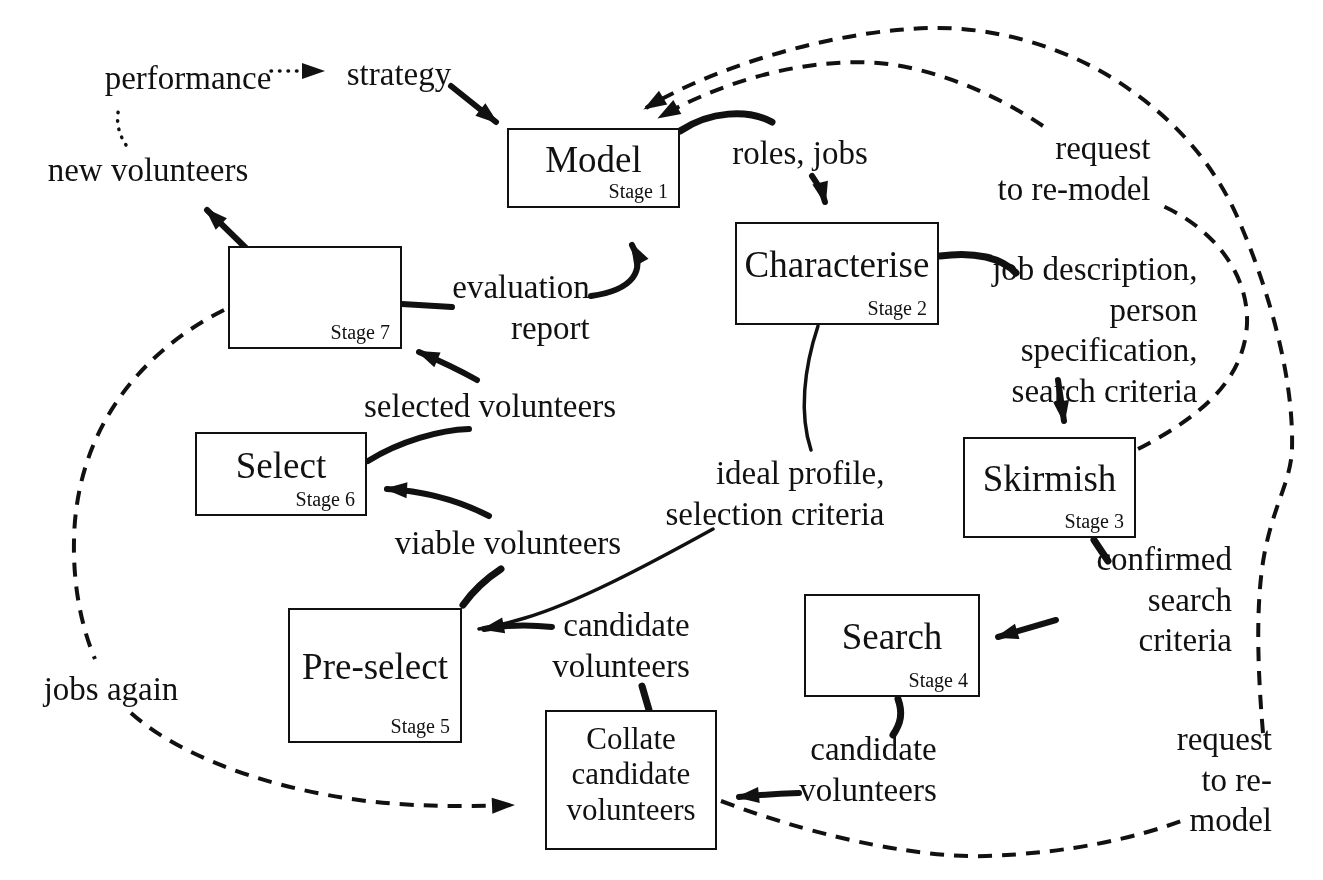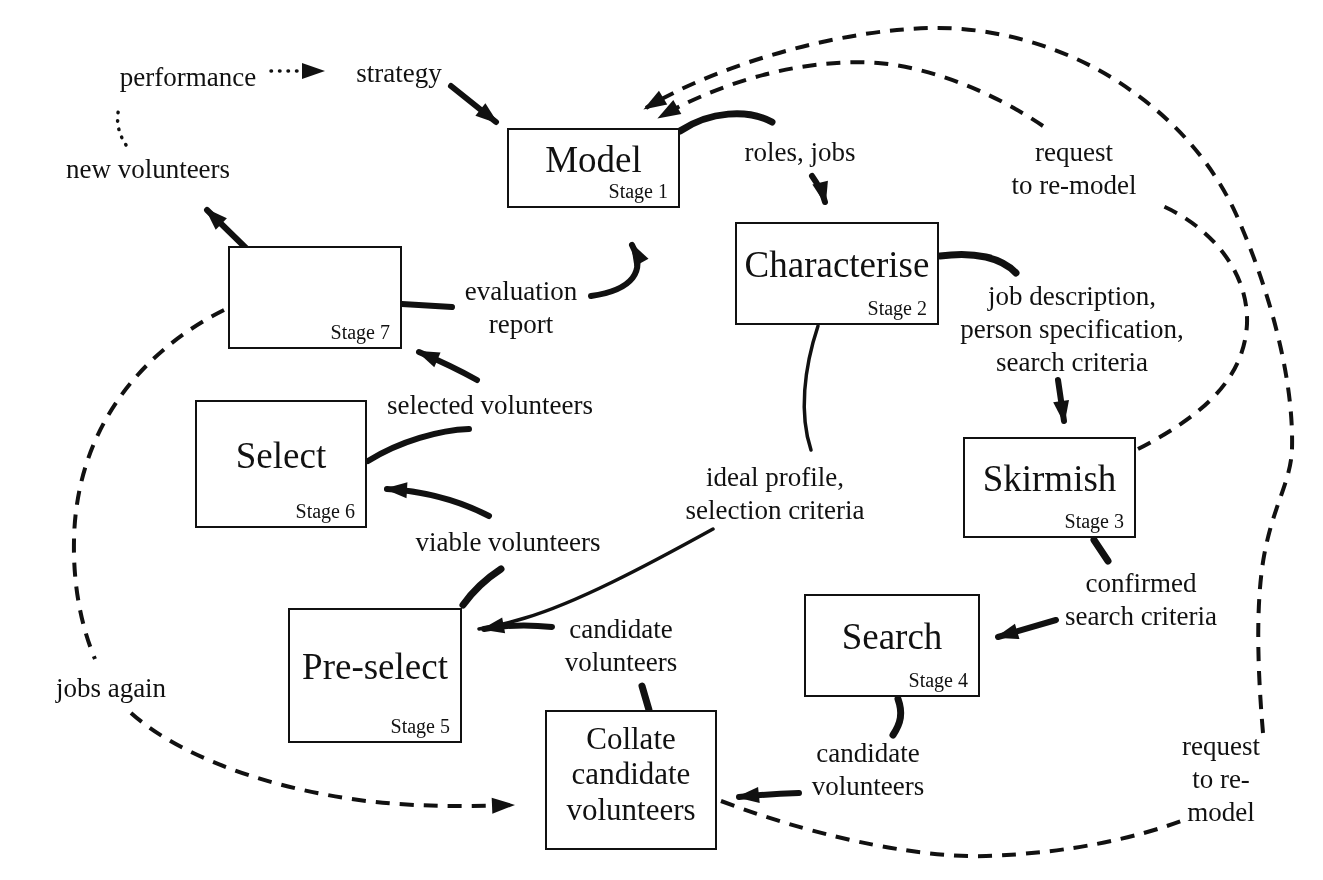--- a/index.html
+++ b/index.html
@@ -23,22 +23,22 @@
   }
   .box .stage{
     position:absolute;right:10px;bottom:3px;font-size:20px;text-align:center;
   }
   .box.multiline .title{
     font-size:31px;line-height:1.15;margin-bottom:12px;white-space:pre-line;
   }
   .elabel{
     position:absolute;z-index:3;
     transform:translate(-50%,-50%);
-    font-size:27px;line-height:1.23;
-    text-align:center;white-space:pre-line;
+    font-size:33px;line-height:1.23;
+    text-align:right;white-space:pre-line;
   }
 </style>
 </head>
 <body>
 
 <div id="stage">
 
   <svg class="wires" width="1323" height="880" viewBox="0 0 1323 880">
     <defs>
       <marker id="ah" markerUnits="userSpaceOnUse" markerWidth="26" markerHeight="20" refX="21" refY="10" orient="auto">
@@ -97,21 +97,21 @@
   <div class="box" style="left:804px;top:594px;width:176px;height:103px">
     <span class="title">Search</span>
     <span class="stage">Stage 4</span>
   </div>
 
   <div class="box" style="left:288px;top:608px;width:174px;height:135px">
     <span class="title">Pre-select</span>
     <span class="stage">Stage 5</span>
   </div>
 
-  <div class="box" style="left:195px;top:400px;width:172px;height:128px">
+  <div class="box" style="left:195px;top:432px;width:172px;height:84px">
     <span class="title">Select</span>
     <span class="stage">Stage 6</span>
   </div>
 
   <div class="box" style="left:228px;top:246px;width:174px;height:103px">
     <span class="stage">Stage 7</span>
   </div>
 
   <div class="box multiline" style="left:545px;top:710px;width:172px;height:140px">
     <span class="title">Collate

